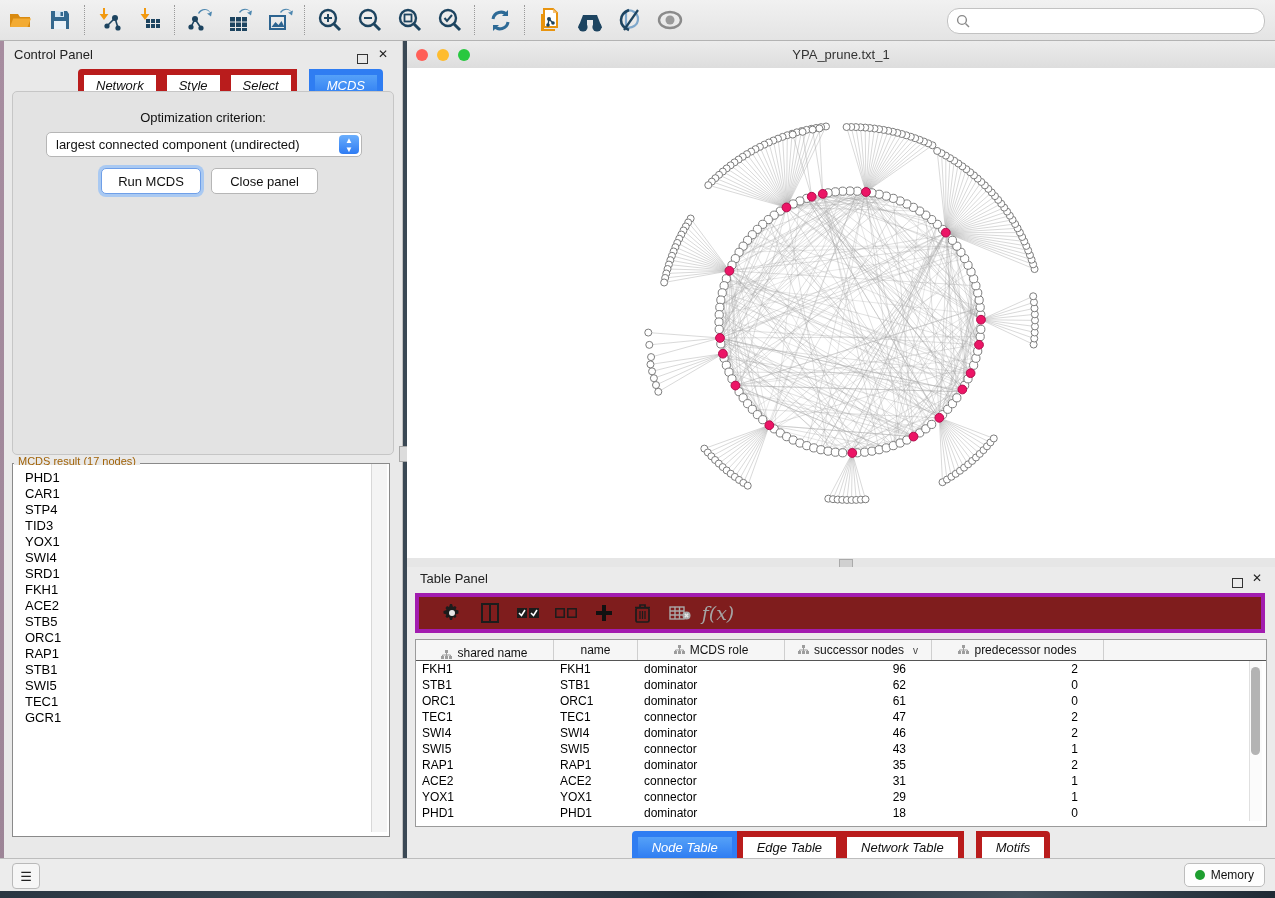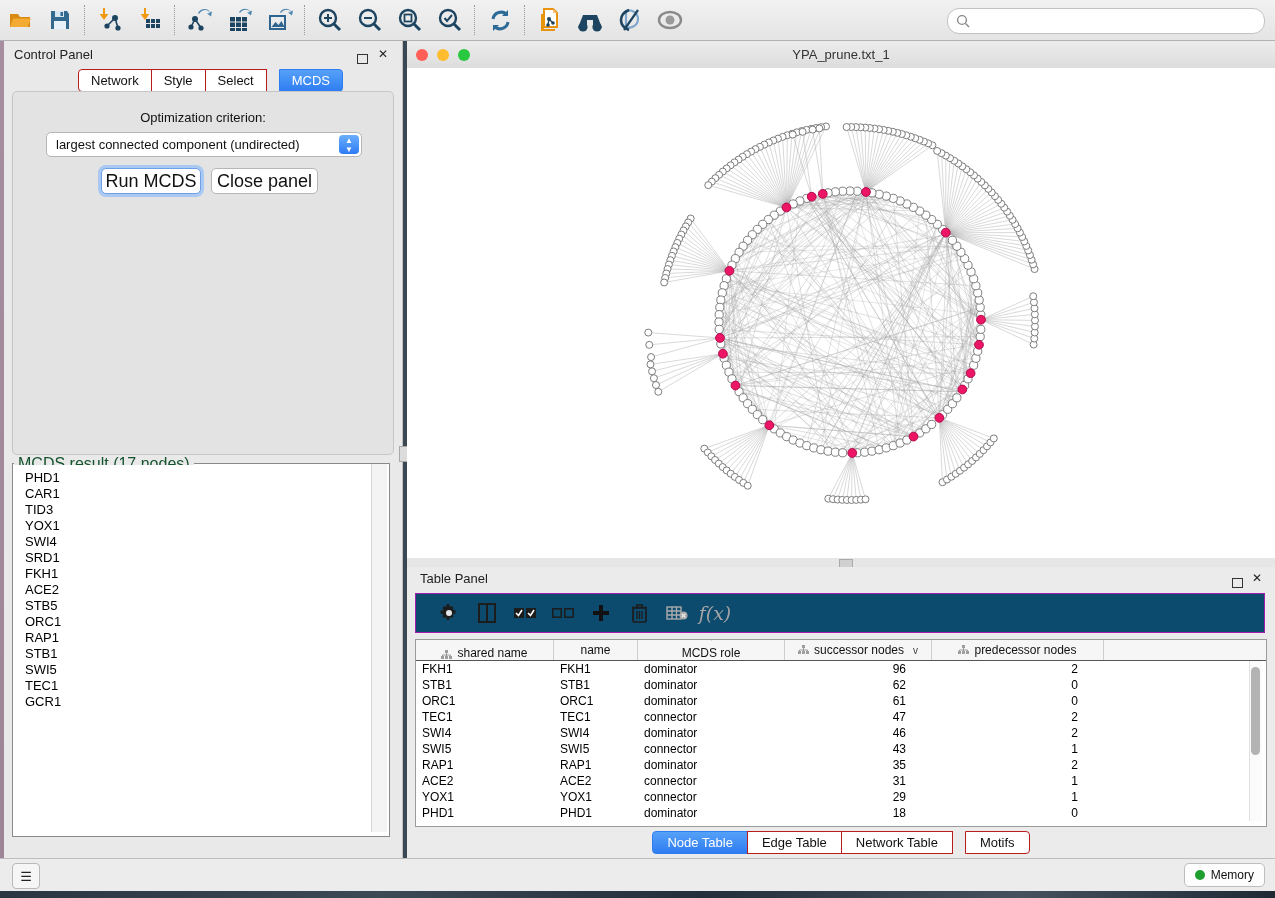--- a/index.html
+++ b/index.html
@@ -17,55 +17,55 @@
   #search-wrap svg{margin-right:6px;}
   #search-input{border:none;outline:none;flex:1;font-size:12px;background:transparent;}
   
   #desk-left{left:0;top:41px;width:4px;height:849px;background:linear-gradient(#a78da0,#9c8496);}
   
   #control-panel{left:4px;top:41px;width:398px;height:817px;background:#e9e9e9;border-right:1px solid #c0c0c0;}
   .panel-title{font-size:13px;color:#222;}
   .win-float{width:9px;height:8px;border:1.5px solid #333;display:inline-block;}
   .win-close{font-size:12px;font-weight:bold;color:#222;line-height:10px;}
   .seg{display:flex;}
-  .seg .tab{background:#fff;border:1px solid #b91c1c;margin-left:-1px;font-size:13px;color:#111;
-            padding:3px 12px;cursor:pointer;}
+  .seg .tab{background:#fff;border:6px solid #b91c1c;margin-left:-1px;font-size:13px;color:#111;
+            padding:3px 12px;cursor:pointer;font-style:italic;}
   .seg .tab:first-child{border-radius:4px 0 0 4px;margin-left:0;}
   .seg .tab:last-child{border-radius:0 4px 4px 0;margin-left:12px;}
   .seg .tab.sel{background:linear-gradient(#55a1f8,#2f7df2);border-color:#2f7df2;color:#fff;}
   #cp-inner{left:8px;top:50px;width:380px;height:362px;background:#e3e3e3;border:1px solid #c6c6c6;border-radius:5px;}
   #opt-label{width:100%;text-align:center;top:18px;font-size:13px;color:#111;}
   #criterion{left:33px;top:40px;width:314px;height:23px;background:#fff;border:1px solid #b6b6b6;border-radius:5px;
              display:flex;align-items:center;font-size:13px;color:#111;cursor:pointer;}
   #criterion .val{flex:1;padding-left:9px;white-space:nowrap;}
   #criterion .step{width:20px;height:19px;margin-right:2px;border-radius:4px;
              background:linear-gradient(#6aaefc,#2e7bf3);color:#fff;font-size:8px;line-height:9px;
              display:flex;flex-direction:column;align-items:center;justify-content:center;}
-  .btn{background:#fff;border:1px solid #b6b6b6;border-radius:5px;font-size:18px;color:#111;
+  .btn{background:#fff;border:1px solid #b6b6b6;border-radius:5px;font-size:13px;color:#111;
        height:24px;display:flex;align-items:center;justify-content:center;cursor:pointer;}
   #run-btn{left:88px;top:76px;width:98px;box-shadow:0 0 0 3px #a9c9f2;border-color:#6f9fe8;}
   #close-btn{left:198px;top:76px;width:105px;}
   #mcds-group{left:8px;top:422px;width:376px;height:372px;border:1px solid #8a8a8a;background:#fff;}
-  #mcds-label{left:10px;top:414px;background:#e9e9e9;padding:0 4px;font-size:16px;color:#14532d;}
+  #mcds-label{left:10px;top:414px;background:#e9e9e9;padding:0 4px;font-size:11px;color:#a16207;}
   #mcds-list{left:9px;top:424px;width:358px;height:366px;overflow:hidden;font-size:13px;color:#000;
              padding:5px 0 0 12px;line-height:16px;background:#fff;}
   #mcds-scroll{left:367px;top:423px;width:15px;height:368px;background:#f4f4f4;border-left:1px solid #d8d8d8;}
   
   #net-win{left:407px;top:41px;width:868px;height:522px;background:#fff;}
   #net-titlebar{left:0;top:0;width:868px;height:27px;background:linear-gradient(#ececec,#dddddd);
                 border-bottom:1px solid #b5b5b5;display:flex;align-items:center;}
   .light{width:12px;height:12px;border-radius:50%;margin-left:9px;}
   #net-title{position:absolute;left:0;width:100%;text-align:center;font-size:13px;color:#333;}
   #net-canvas{left:0;top:27px;width:868px;height:490px;background:#fff;overflow:hidden;}
   #hsplit{left:407px;top:558px;width:868px;height:9px;background:#e6e6e6;}
   #hsplit .grab{position:absolute;left:432px;top:1px;width:12px;height:7px;background:#d0d0d0;border:1px solid #aaa;}
   #vsplit-grab{left:399px;top:446px;width:8px;height:14px;background:#dcdcdc;border:1px solid #a8a8a8;}
   
   #table-panel{left:407px;top:567px;width:868px;height:291px;background:#ebebeb;}
-  #tp-toolbar{left:8px;top:26px;width:850px;height:40px;background:#0c4a6e;border:1px solid #a21caf;
+  #tp-toolbar{left:8px;top:26px;width:850px;height:40px;background:#7f1d1d;border:4px solid #a21caf;
               display:flex;align-items:center;padding-left:14px;box-sizing:border-box;}
   .tpico{width:38px;height:30px;display:flex;align-items:center;justify-content:center;cursor:pointer;}
   .tpico.dis{cursor:default;}
   #tbl{left:8px;top:72px;width:850px;height:186px;background:#fff;border:1px solid #9a9a9a;overflow:hidden;}
   .hrow{display:flex;height:20px;background:#f6f6f6;border-bottom:1px solid #555;}
   .hcell{display:flex;align-items:center;justify-content:center;font-size:12px;color:#111;
          border-right:1px solid #cfcfcf;box-sizing:border-box;gap:5px;cursor:pointer;}
   .treeico{opacity:.55;}
   .sortchev{font-size:10px;color:#444;margin-left:4px;}
   .trow{display:flex;height:16px;align-items:center;font-size:12px;color:#000;cursor:default;}
@@ -263,20 +263,21 @@
     <div id="opt-label" class="abs">Optimization criterion:</div>
     <div id="run-btn" class="abs btn">Run MCDS</div>
     <div id="close-btn" class="abs btn">Close panel</div>
   </div>
 
   <div id="mcds-group" class="abs"></div>
   <div id="mcds-label" class="abs">MCDS result (17 nodes)</div>
   <div id="mcds-list" class="abs">
     <div>PHD1</div>
     <div>CAR1</div>
+    <div>STP4</div>
     <div>TID3</div>
     <div>YOX1</div>
     <div>SWI4</div>
     <div>SRD1</div>
     <div>FKH1</div>
     <div>ACE2</div>
     <div>STB5</div>
     <div>ORC1</div>
     <div>RAP1</div>
     <div>STB1</div>
@@ -1083,21 +1084,21 @@
             <rect x="0" y="6" width="3" height="3" fill="#555"></rect>
             <rect x="4" y="6" width="3" height="3" fill="#555"></rect>
             <rect x="8" y="6" width="3" height="3" fill="#555"></rect>
             <path d="M5.5 3v2M1.5 6V5h8v1M5.5 5v1" stroke="#555" fill="none"></path>
           </svg>
         <span>shared name</span>
       </div>
       <div class="hcell" style="width:84px;">
         <span>name</span>
       </div>
-      <div class="hcell" style="width:147px;flex-direction:column;">
+      <div class="hcell" style="width:147px;">
         <svg class="treeico" width="11" height="10" viewBox="0 0 11 10">
             <rect x="4" y="0" width="3" height="3" fill="#555"></rect>
             <rect x="0" y="6" width="3" height="3" fill="#555"></rect>
             <rect x="4" y="6" width="3" height="3" fill="#555"></rect>
             <rect x="8" y="6" width="3" height="3" fill="#555"></rect>
             <path d="M5.5 3v2M1.5 6V5h8v1M5.5 5v1" stroke="#555" fill="none"></path>
           </svg>
         <span>MCDS role</span>
       </div>
       <div class="hcell" style="width:147px;">

